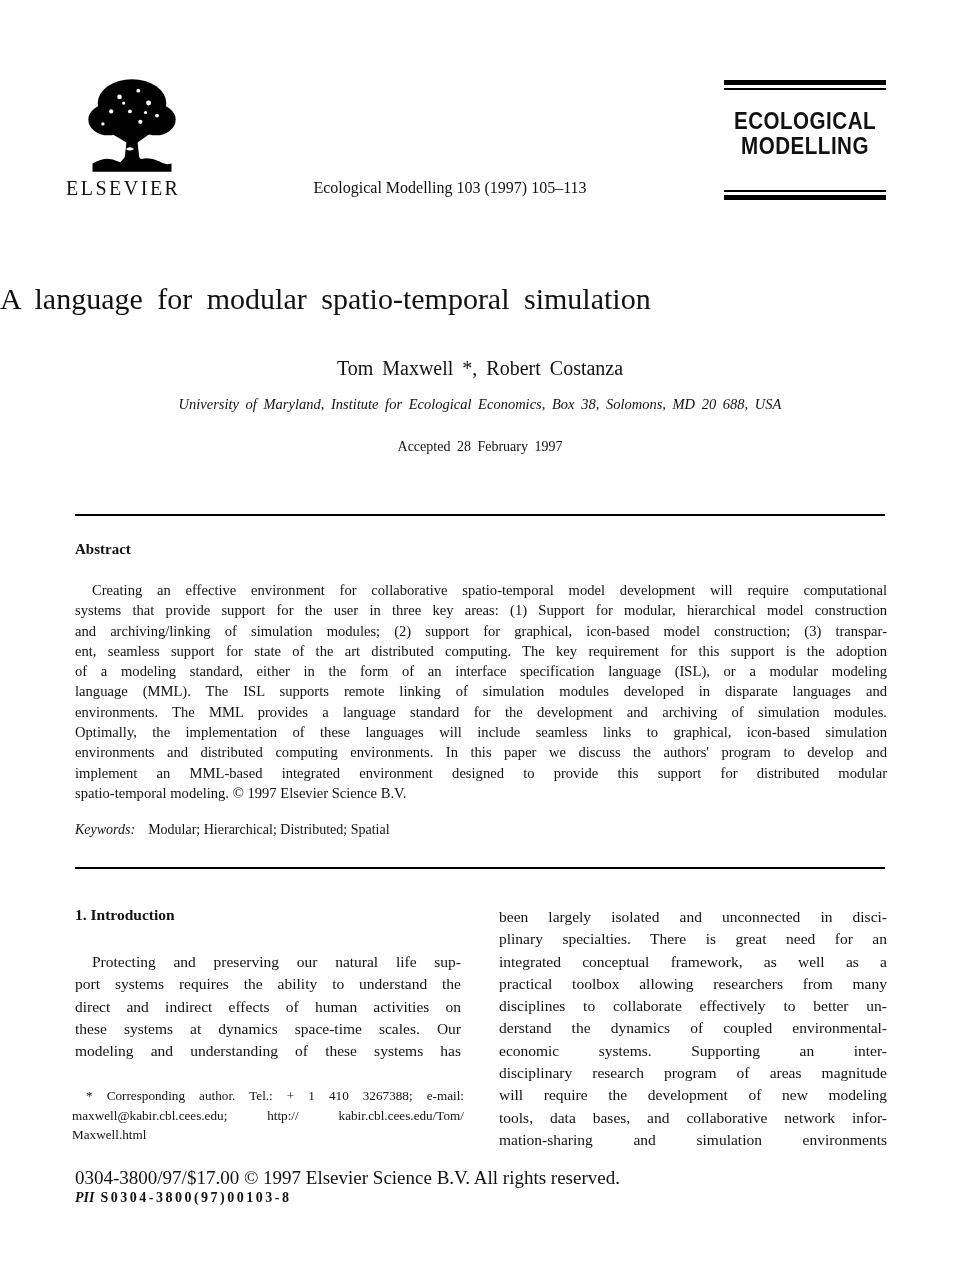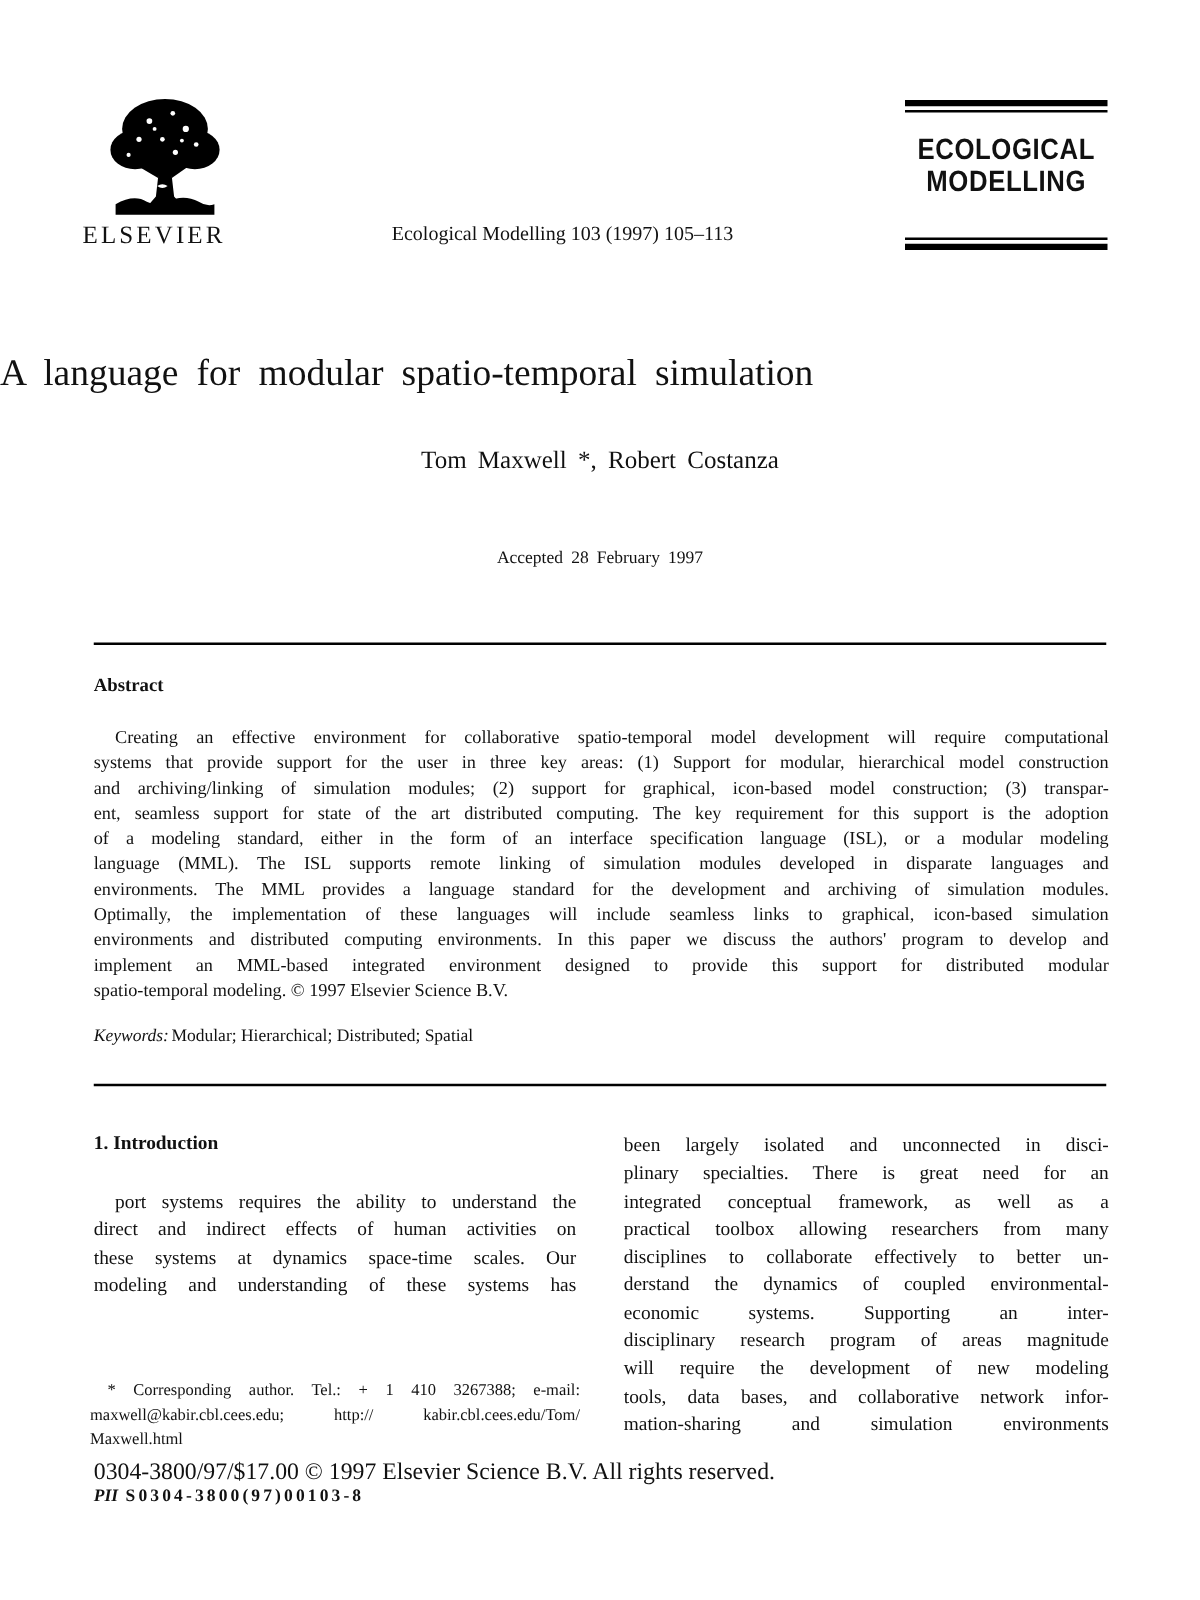--- a/index.html
+++ b/index.html
@@ -73,21 +73,21 @@
   }
   .abstract-text {
     position: absolute; left: 75px; top: 580px; width: 812px;
     font-size: 14.6px;
   }
   .abstract-text .jline { line-height: 20.3px; }
 
   .keywords-line {
     position: absolute; left: 75px; top: 822px; width: 812px; font-size: 14px;
   }
-  .kw-label { font-style: italic; margin-right: 2px; }
+  .kw-label { font-style: italic; margin-right: 13px; }
 
   
   .jline { text-align: justify; text-align-last: justify; }
   .jline.last { text-align-last: left; }
   .indent-first .jline:first-child { text-indent: 17px; }
 
   .section-heading {
     position: absolute; left: 75px; top: 906px;
     font-weight: 700; font-size: 15.5px;
   }
@@ -100,21 +100,21 @@
     position: absolute; left: 499px; top: 906px; width: 388px;
     font-size: 15.5px;
   }
   .col-right .jline { line-height: 22.3px; }
 
   .footnote {
     position: absolute; left: 72px; top: 1086px; width: 392px;
     font-size: 13.2px;
   }
   .footnote .jline { line-height: 19.5px; }
-  .footnote .jline:first-child { text-indent: 14px; margin-top: 16px; }
+  .footnote .jline:first-child { text-indent: 14px; }
 
   
   .footer-copyright {
     position: absolute; left: 75px; top: 1167px; width: 600px; font-size: 19px;
   }
   .footer-pii {
     position: absolute; left: 75px; top: 1190px; width: 600px; font-size: 14px;
   }
   .pii-label { font-style: italic; font-weight: 700; margin-right: 6px; }
   .pii-code { letter-spacing: 2.5px; font-weight: 600; }
@@ -167,20 +167,21 @@
       <div>MODELLING</div>
     </div>
     <div class="jl-bottom">
       <div class="rule-thin"></div>
       <div class="rule-thick"></div>
     </div>
   </div>
 
   <div class="article-title">A language for modular spatio-temporal simulation</div>
   <div class="authors-line">Tom Maxwell *, Robert Costanza</div>
+  <div class="affiliation">University of Maryland, Institute for Ecological Economics, Box 38, Solomons, MD 20 688, USA</div>
   <div class="accepted-date">Accepted 28 February 1997</div>
 
   <div class="hrule top-rule"></div>
 
   <div class="abstract-heading">Abstract</div>
   <div class="abstract-text indent-first">
       <div class="jline">Creating an effective environment for collaborative spatio-temporal model development will require computational</div>
       <div class="jline">systems that provide support for the user in three key areas: (1) Support for modular, hierarchical model construction</div>
       <div class="jline">and archiving/linking of simulation modules; (2) support for graphical, icon-based model construction; (3) transpar-</div>
       <div class="jline">ent, seamless support for state of the art distributed computing. The key requirement for this support is the adoption</div>
@@ -194,20 +195,21 @@
     </div>
 
   <div class="keywords-line">
     <span class="kw-label">Keywords:</span><span>Modular; Hierarchical; Distributed; Spatial</span>
   </div>
 
   <div class="hrule bottom-rule"></div>
 
   <div class="section-heading">1. Introduction</div>
   <div class="col-left indent-first">
+      <div class="jline">Protecting and preserving our natural life sup-</div>
       <div class="jline">port systems requires the ability to understand the</div>
       <div class="jline">direct and indirect effects of human activities on</div>
       <div class="jline">these systems at dynamics space-time scales. Our</div>
       <div class="jline">modeling and understanding of these systems has</div>
     </div>
   <div class="col-right">
       <div class="jline">been largely isolated and unconnected in disci-</div>
       <div class="jline">plinary specialties. There is great need for an</div>
       <div class="jline">integrated conceptual framework, as well as a</div>
       <div class="jline">practical toolbox allowing researchers from many</div>

